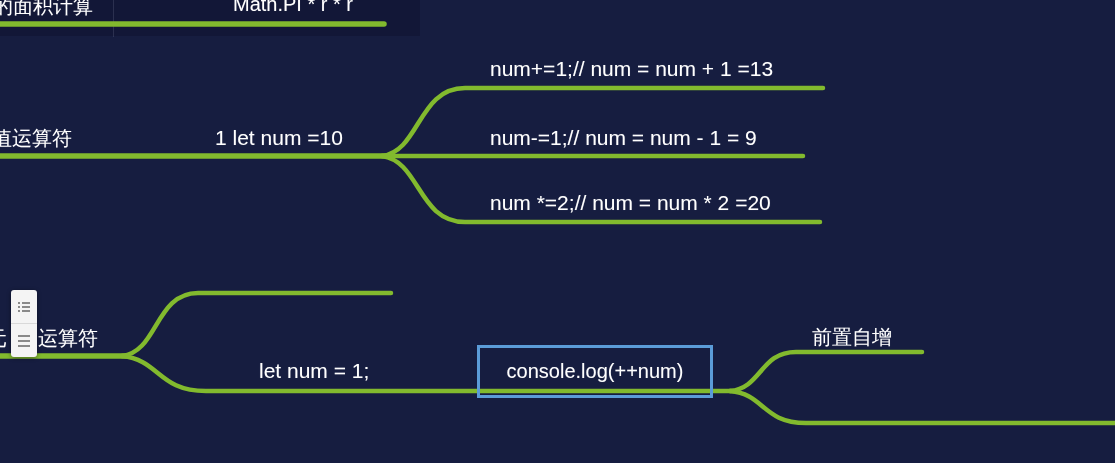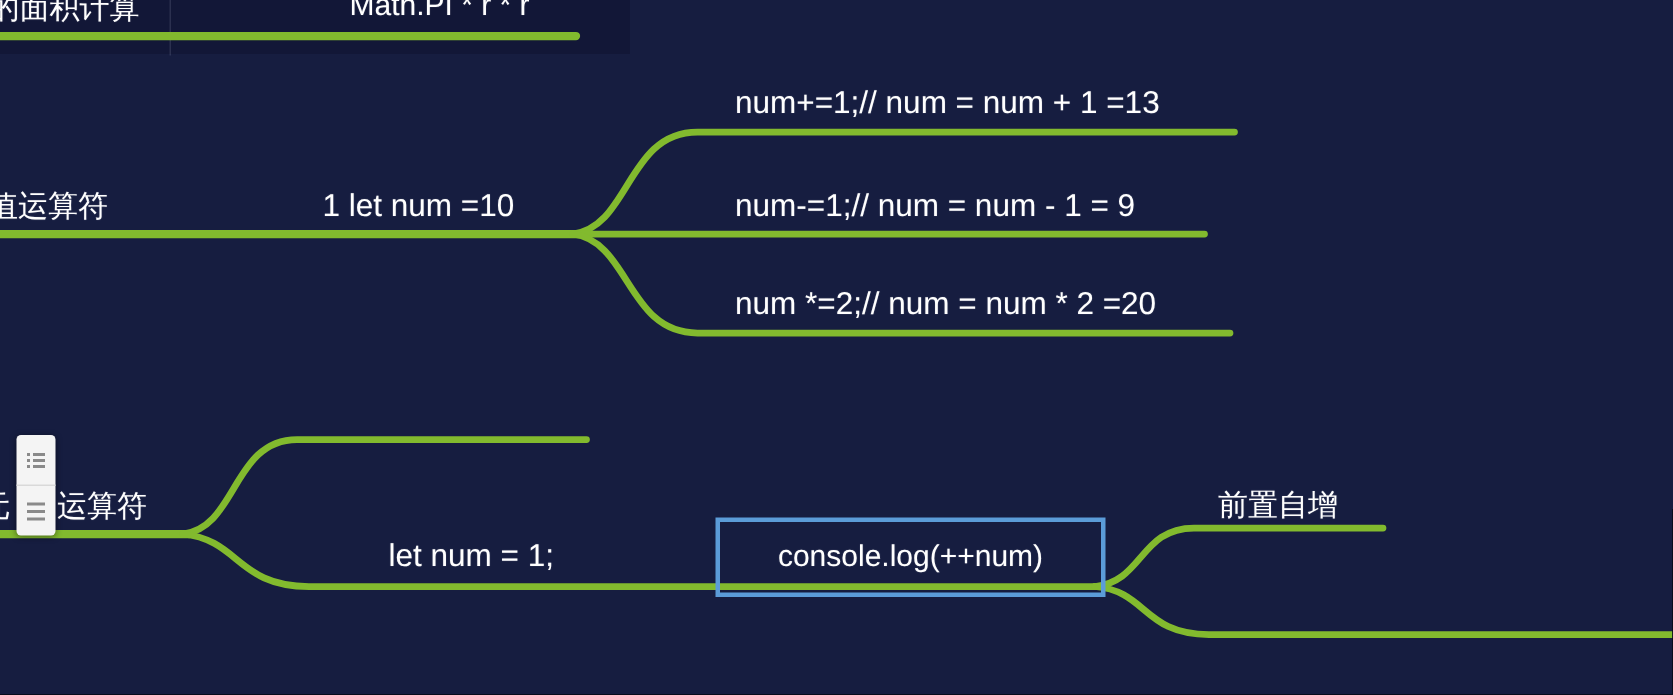--- a/index.html
+++ b/index.html
@@ -25,21 +25,21 @@
     position:absolute;
     color:var(--text);
     white-space:pre;
     line-height:1.15;
     text-shadow:0 0 1px rgba(255,255,255,0.25);
   }
   .zh{font-size:20px;}
   .code{font-size:21px;}
   .console-box{
     position:absolute;
-    left:477px;top:345px;width:260px;height:53px;
+    left:477px;top:345px;width:236px;height:53px;
     box-sizing:border-box;
     border:3px solid var(--box-border);
     display:flex;align-items:center;justify-content:center;
     color:var(--text);font-size:20px;white-space:pre;
     text-shadow:0 0 1px rgba(255,255,255,0.25);
   }
   .shade-topleft{
     position:absolute;left:0;top:0;width:420px;height:36px;
     background:rgba(3,6,22,0.22);
   }

